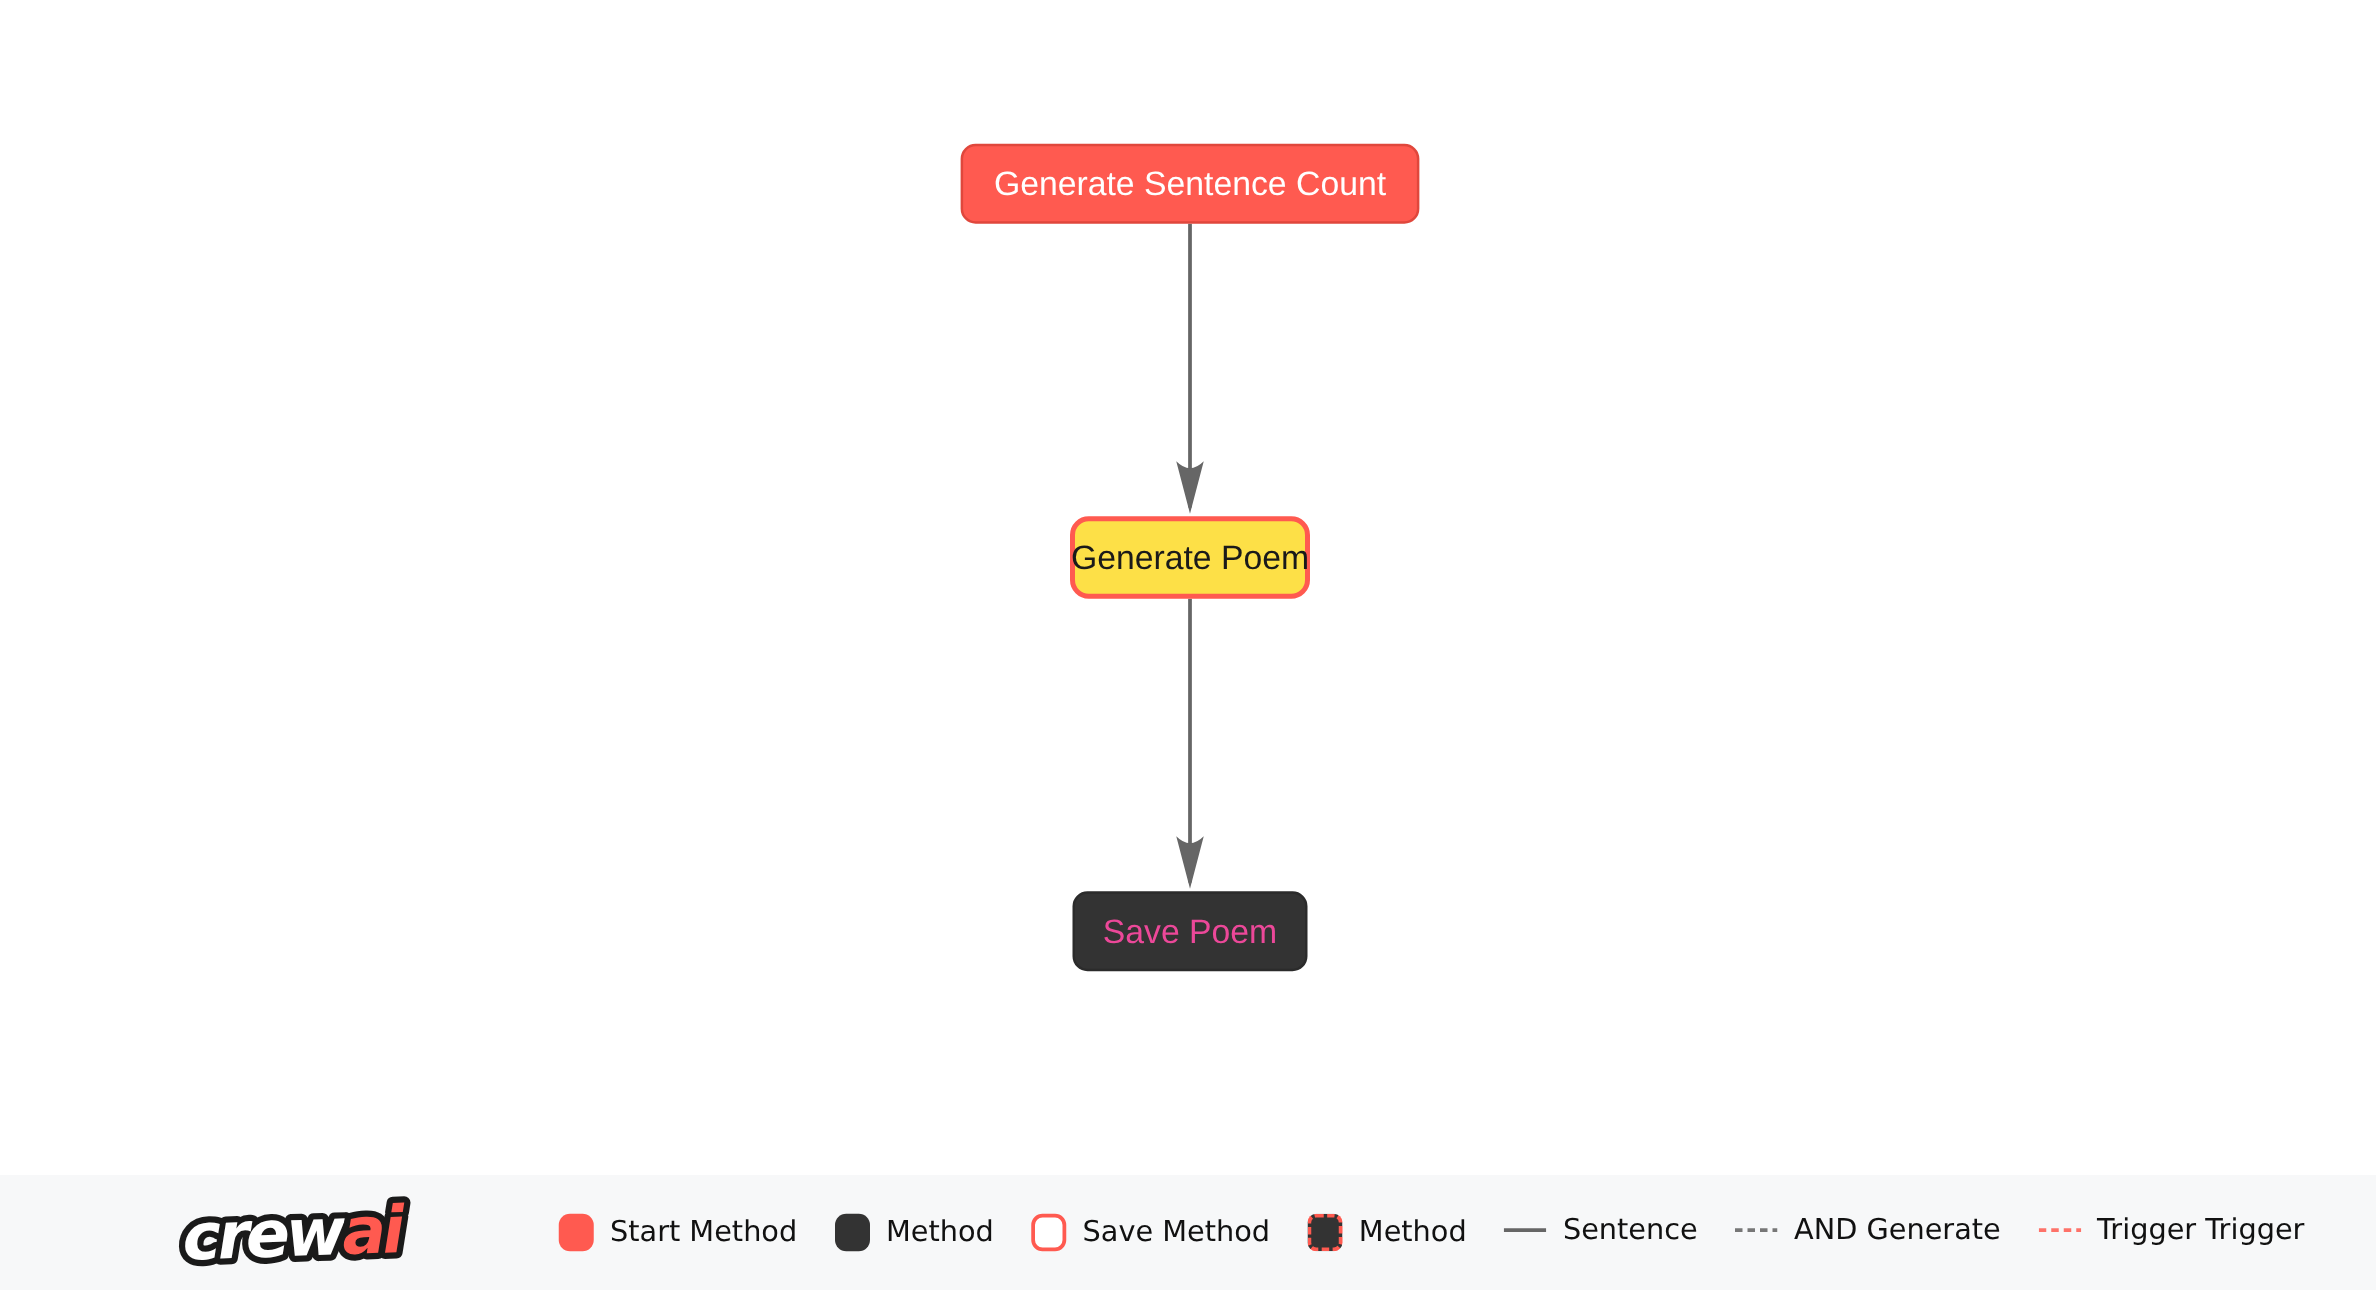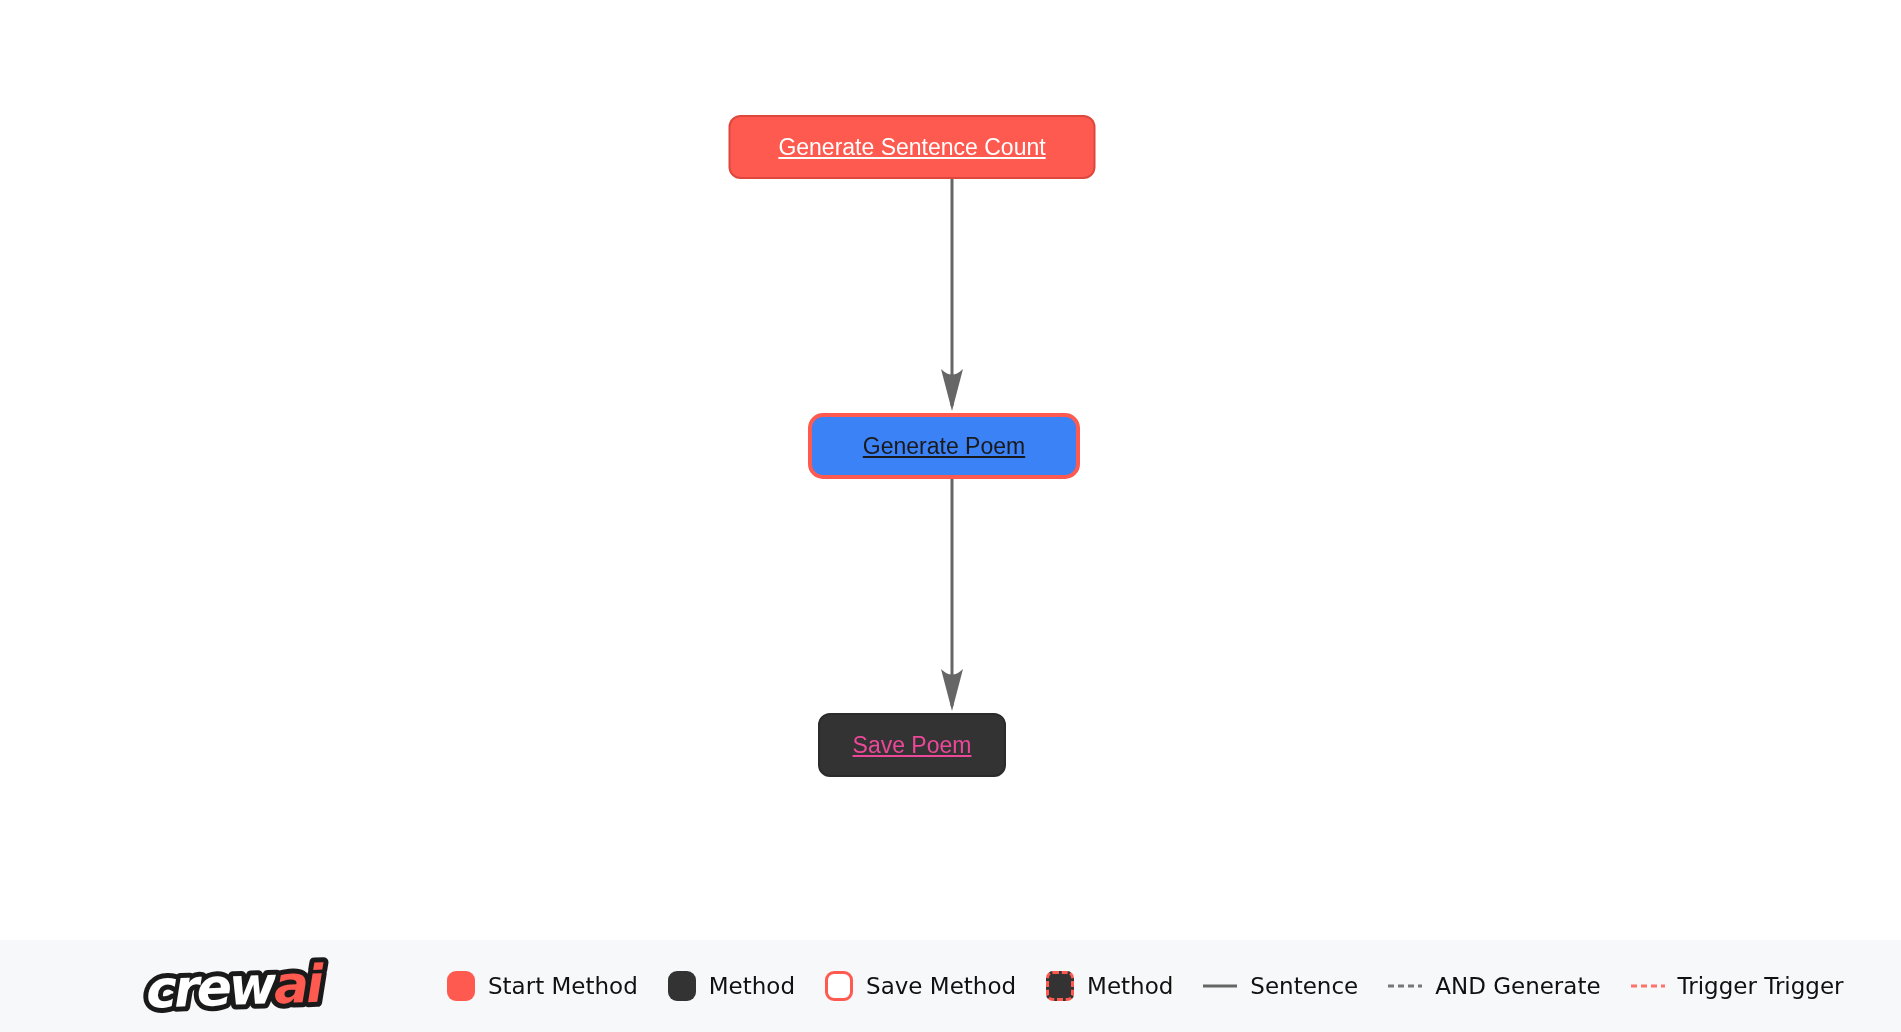--- a/index.html
+++ b/index.html
@@ -24,51 +24,49 @@
     position: absolute;
     left: 0;
     top: 0;
     width: 1901px;
     height: 940px;
     pointer-events: none;
   }
 
   .node {
     position: absolute;
-    left: 912px;
+    left: 952px;
     transform: translateX(-50%);
     display: flex;
     align-items: center;
     justify-content: center;
     box-sizing: border-box;
-    font-size: 23px;
+    font-size: 27px;
     white-space: nowrap;
     cursor: pointer;
-    text-decoration: underline;
   }
 
   .node-start {
     top: 115px;
     width: 367px;
     height: 64px;
     background: #FF5A50;
     border: 2px solid #E0473C;
     border-radius: 12px;
     color: #ffffff;
   }
 
   .node-crew {
     top: 413px;
-    width: 272px;
+    width: 192px;
     height: 66px;
-    background: #3b82f6;
+    background: #fde047;
     border: 4px solid #FF5A50;
     border-radius: 15px;
     color: #1a1a1a;
-    margin-left: 32px;
   }
 
   .node-method {
     top: 713px;
     width: 188px;
     height: 64px;
     background: #333333;
     border: 2px solid #2b2b2b;
     border-radius: 12px;
     color: #ec4899;
@@ -89,21 +87,21 @@
   }
 
   .logo {
     flex: 0 0 auto;
     margin-right: 32px;
     line-height: 0;
   }
 
   .legend-items {
     display: flex;
-    align-items: center;
+    align-items: flex-start;
     gap: 30px;
     padding-left: 47px;
   }
 
   .legend-item {
     display: flex;
     align-items: center;
     gap: 13px;
   }
 

